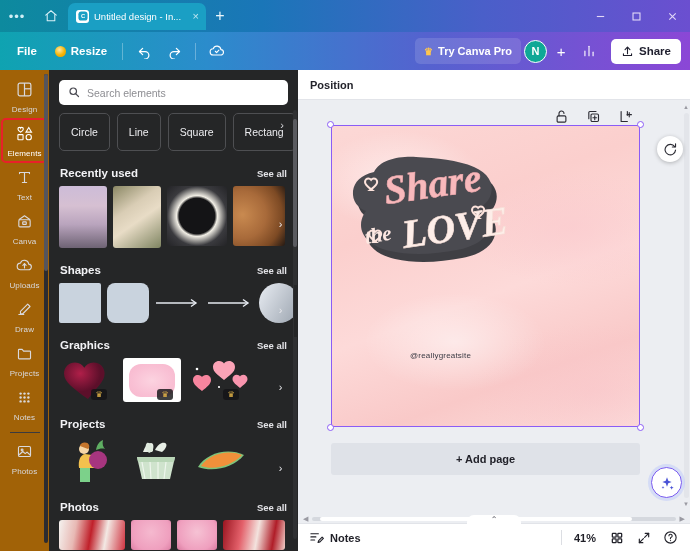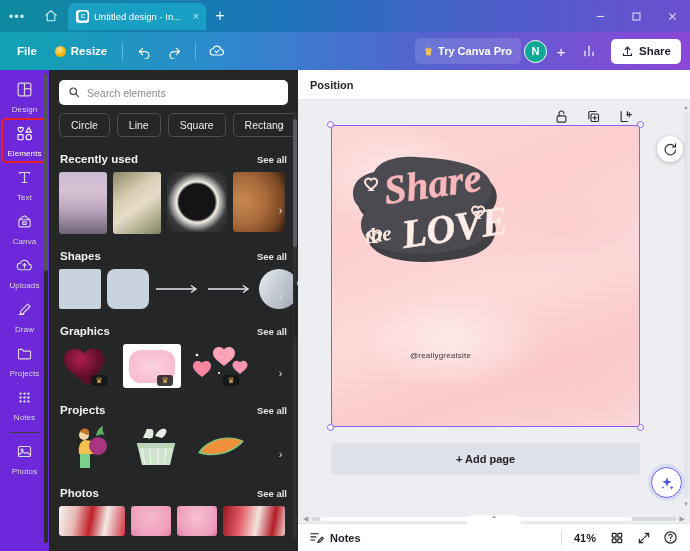--- a/index.html
+++ b/index.html
@@ -91,21 +91,21 @@
     height:25px; display:flex; align-items:center; gap:5px; padding:0 10px;
     border-radius:5px; background:#ffffff; color:#1f1f2e;
     font-size:11.5px; font-weight:700; margin-left:5px;
   }
 
   
   .body { flex:1; display:flex; min-height:0; position:relative; }
 
   
   .rail {
-    width:49px; flex:0 0 49px; background:#6d28d9;
+    width:49px; flex:0 0 49px; background:#a16207;
     display:flex; flex-direction:column; align-items:center;
     padding-top:5px; position:relative;
   }
   .rail-item {
     width:45px; padding:6px 0 4px; margin-bottom:1px;
     display:flex; flex-direction:column; align-items:center; gap:3px;
     border-radius:7px; color:#d9d9dd;
   }
   .rail-item .lbl { font-size:8px; letter-spacing:.1px; }
   .rail-item.active { color:#ffffff; }
@@ -134,21 +134,21 @@
   }
   .search-box input {
     border:none; outline:none; background:transparent; flex:1;
     font-family:"Liberation Sans", sans-serif; font-size:10.5px; color:#333;
   }
   .search-box input::placeholder { color:#8d8d92; }
   .chips {
     display:flex; gap:7px; padding:0 10px 13px; overflow:hidden; position:relative;
   }
   .chip {
-    height:24px; padding:0 11px; border:1px solid #4e4f52; border-radius:5px;
+    height:38px; padding:0 11px; border:1px solid #4e4f52; border-radius:5px;
     display:flex; align-items:center; color:#ededf0; font-size:10.5px; white-space:nowrap;
   }
   .chips-arrow {
     position:absolute; right:8px; top:4px; width:16px; height:16px;
     display:flex; align-items:center; justify-content:center; color:#d8d8dc; font-size:11px;
   }
   .sections { flex:1; overflow:hidden; padding-bottom:2px;text-align:center; }
   .sec-head {
     display:flex; align-items:baseline; justify-content:space-between;
     padding:3px 11px 7px;

